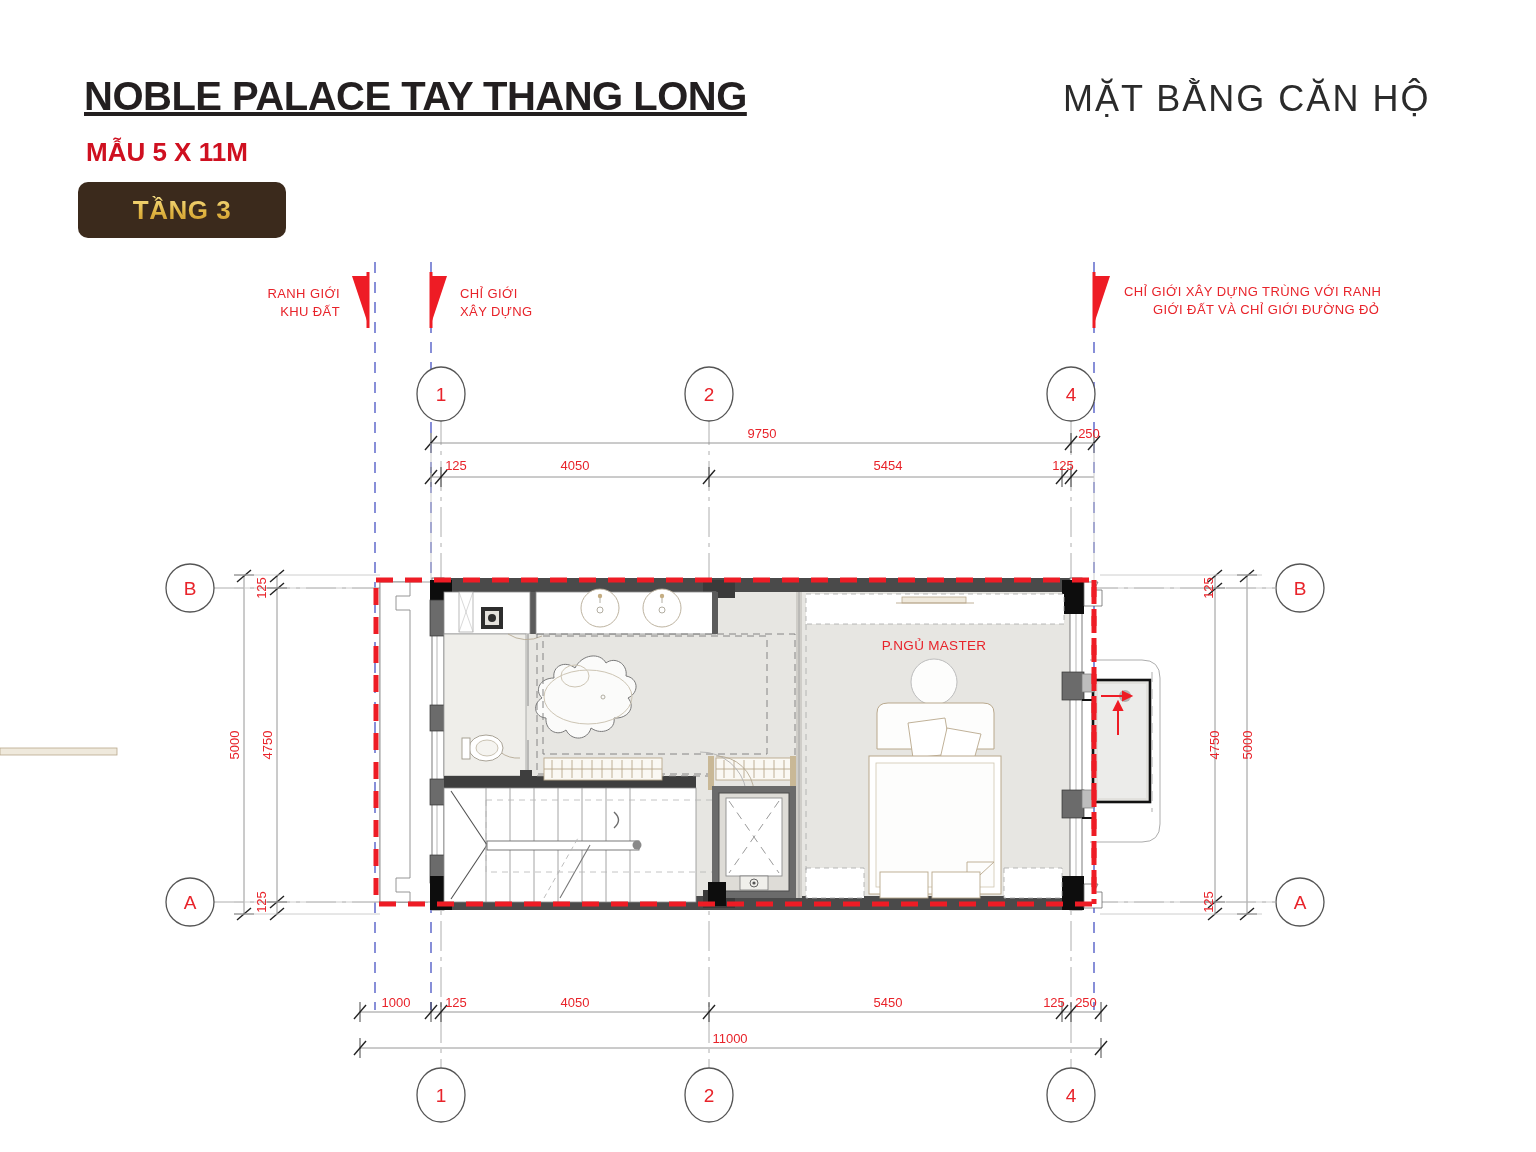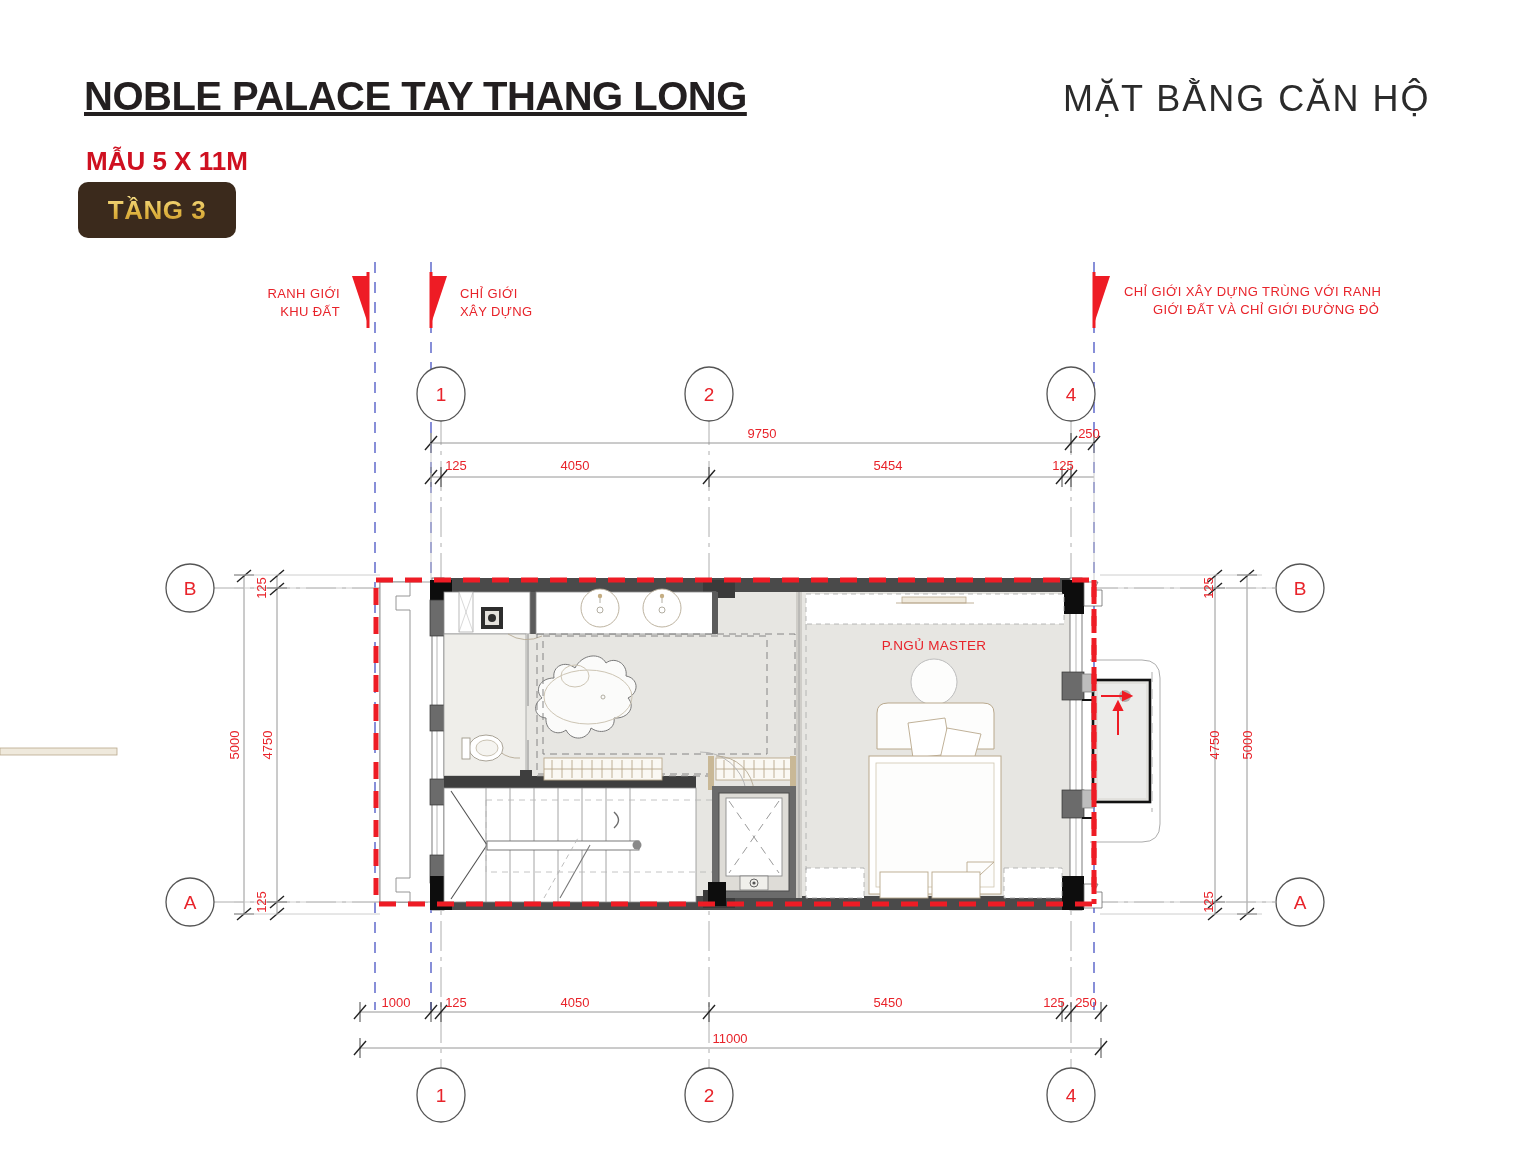--- a/index.html
+++ b/index.html
@@ -3,23 +3,23 @@
 <meta charset="utf-8">
 <style>
   html,body{margin:0;padding:0;background:#ffffff;}
   body{width:1536px;height:1152px;position:relative;overflow:hidden;
        font-family:"Liberation Sans","DejaVu Sans",sans-serif;}
 
   
   #header{position:absolute;left:0;top:0;width:1536px;height:250px;}
   #title-main{position:absolute;left:84px;top:74px;font-size:40px;font-weight:bold;
               color:#231f20;letter-spacing:-0.5px;white-space:nowrap;text-decoration:underline;}
-  #title-sub{position:absolute;left:86px;top:146px;font-size:26px;font-weight:bold;
+  #title-sub{position:absolute;left:86px;top:137px;font-size:26px;font-weight:bold;
              color:#cf1020;letter-spacing:0px;white-space:nowrap;}
-  #floor-badge{position:absolute;left:78px;top:182px;width:158px;height:56px;
+  #floor-badge{position:absolute;left:78px;top:182px;width:208px;height:56px;
                border-radius:10px;background:#3b2a1c;display:flex;align-items:center;
                justify-content:center;}
   #floor-badge span{font-size:26px;font-weight:bold;
       background:linear-gradient(180deg,#f7e08a 0%,#e0b542 55%,#c9952c 100%);
       -webkit-background-clip:text;background-clip:text;color:#dfae3c;
       -webkit-text-fill-color:transparent;letter-spacing:.5px;}
   #title-right{position:absolute;left:1063px;top:78px;font-size:36px;color:#2b2b2b;
                font-weight:300;letter-spacing:2px;white-space:nowrap;}
 
   

